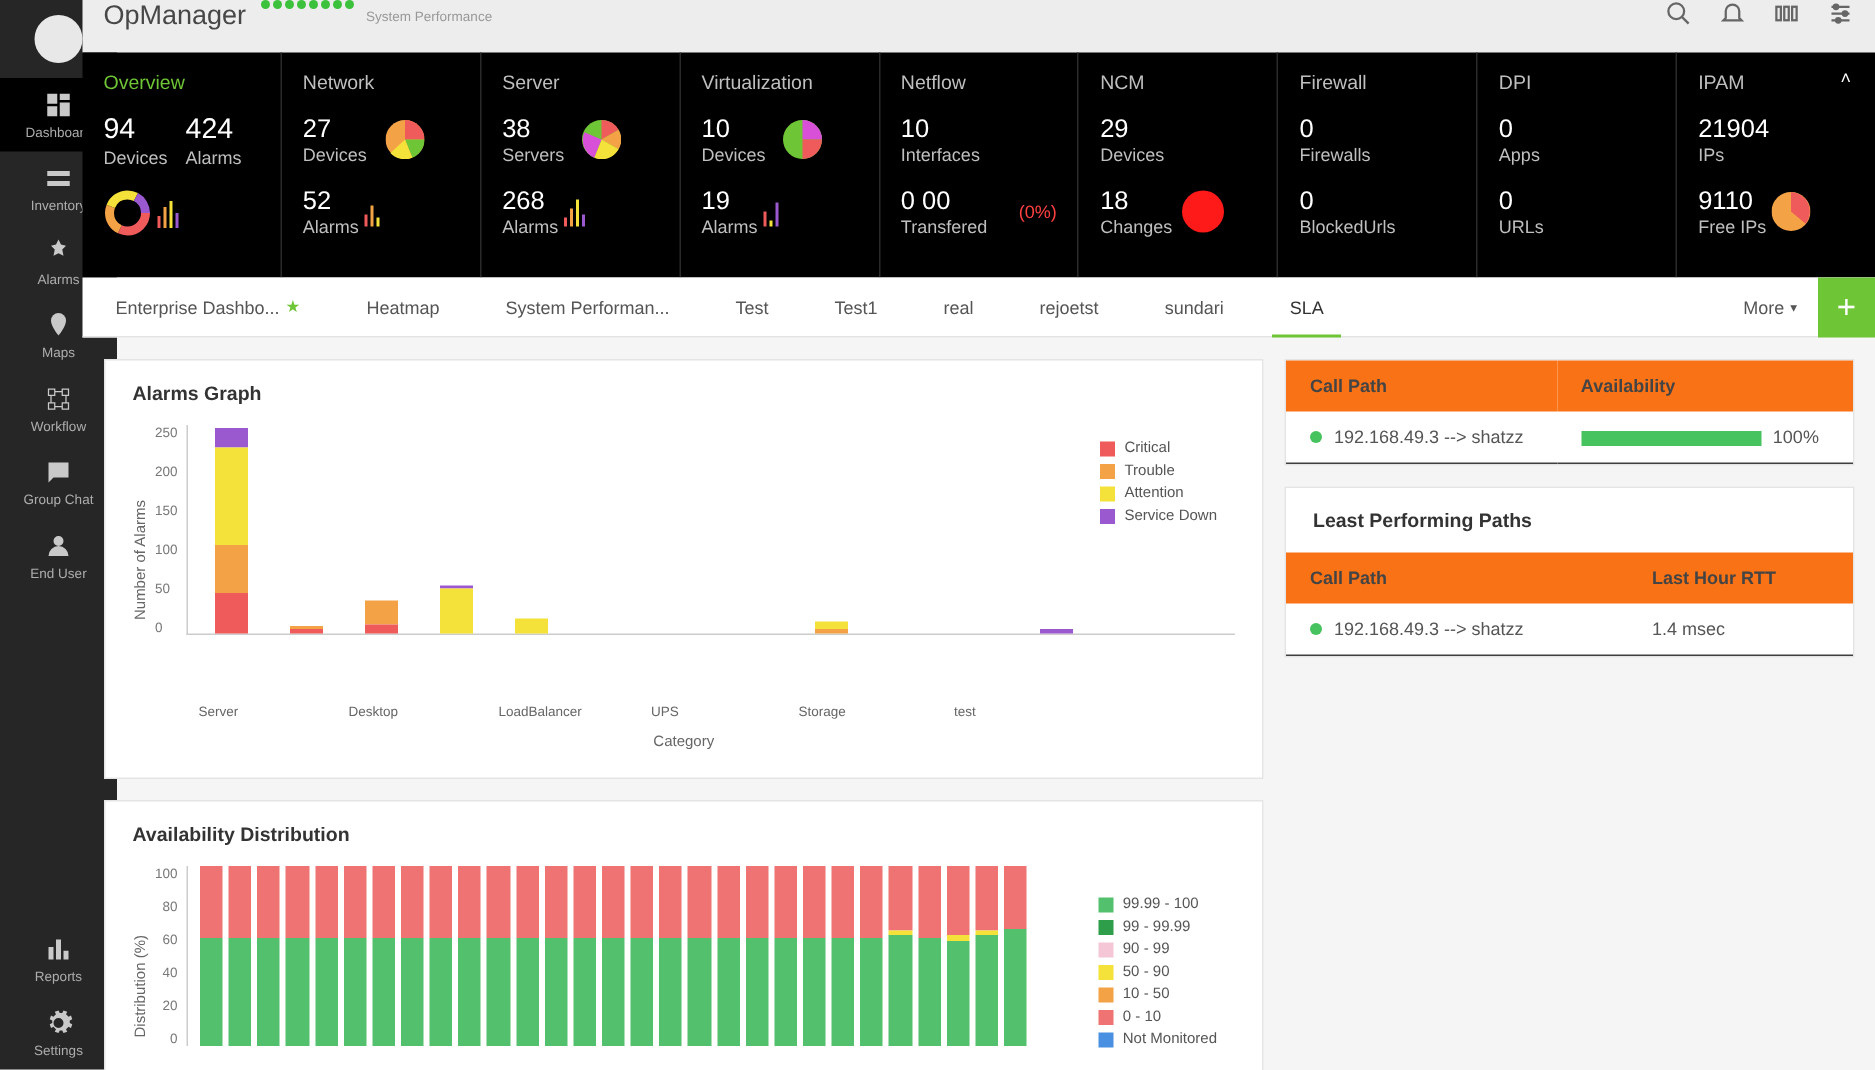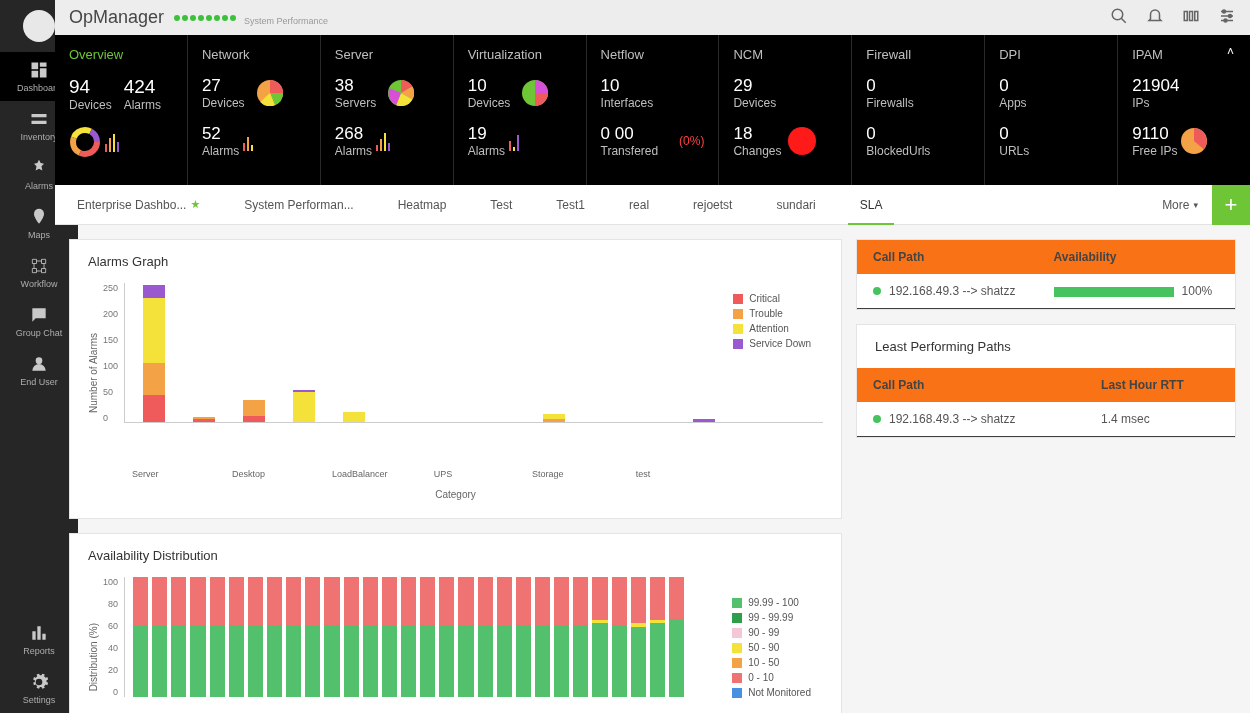--- a/index.html
+++ b/index.html
@@ -4,21 +4,21 @@
 <style>
 *{box-sizing:border-box;margin:0;padding:0;font-family:"Segoe UI",Arial,sans-serif}
 body{background:#f5f5f5;width:1250px;height:713px;overflow:hidden;position:relative}
 .sidebar{position:absolute;left:0;top:0;width:78px;height:100%;background:#262626;display:flex;flex-direction:column;align-items:center;color:#adadad;padding-top:4px}
 .sidebar .avatar{width:32px;height:32px;border-radius:50%;background:#e8e8e8;margin:6px 0 10px}
 .sidebar .item{width:100%;display:flex;flex-direction:column;align-items:center;padding:8px 0;font-size:9px;cursor:pointer}
 .sidebar .item.active{background:#000}
 .sidebar .item svg{width:20px;height:20px;fill:#c9c9c9;margin-bottom:3px}
 .sidebar .spacer{flex:1}
 .sidebar .item .caret{position:absolute;right:2px;font-size:8px}
-.topbar{position:absolute;left:55px;top:0;right:0;height:35px;background:#ededed;display:flex;align-items:center;padding:0 14px}
+.topbar{position:absolute;left:55px;top:0;right:0;height:35px;background:#ededed;display:flex;align-items:flex-start;padding:0 14px}
 .topbar .brand{font-size:18px;color:#474747;font-weight:400}
 .dots{margin-left:10px;display:flex;gap:2px}
 .dots span{width:6px;height:6px;border-radius:50%;background:#3cc13c}
 .topbar .sub{font-size:9px;color:#999;margin-left:8px;margin-top:6px}
 .topbar .tbspacer{flex:1}
 .topbar .ticon{margin-left:18px;cursor:pointer}
 .topbar .ticon svg{width:18px;height:18px;stroke:#666;fill:none;stroke-width:2}
 .navstrip{position:absolute;left:55px;top:35px;right:0;height:150px;background:#000;display:flex;color:#bfbfbf;font-size:12px}
 .navcol{flex:1;border-right:1px solid #2a2a2a;padding:12px 14px;position:relative}
 .navcol:first-child{background:#0c0c0c}
@@ -43,21 +43,21 @@
 .tabbar .tab.star::after{content:"★";color:#6ec535;margin-left:4px;font-size:11px}
 .tabbar .tab.active{color:#333}
 .tabbar .tab.active::before{content:"";position:absolute;left:10px;right:10px;bottom:-1px;height:2px;background:#6ec535}
 .tabbar .more{margin-left:auto;padding:0 14px;display:flex;align-items:center;cursor:pointer}
 .tabbar .more::after{content:"▾";margin-left:4px;font-size:9px}
 .tabbar .plus{width:38px;height:40px;background:#6ec535;color:#fff;font-size:22px;display:flex;align-items:center;justify-content:center;cursor:pointer}
 .content{position:absolute;left:55px;top:225px;right:0;bottom:0;overflow:auto;padding:14px;display:flex;gap:14px}
 .leftcol{flex:1;display:flex;flex-direction:column;gap:14px}
 .rightcol{width:380px;display:flex;flex-direction:column;gap:14px}
 .card{background:#fff;border:1px solid #e4e4e4}
-.card h3{font-size:13px;font-weight:400;color:#333;padding:14px 18px}
+.card h3{font-size:13px;font-weight:700;color:#333;padding:14px 18px}
 .chartbox{padding:0 18px 18px;position:relative}
 .alarms-chart{display:flex;height:180px}
 .y-axis{display:flex;flex-direction:column;justify-content:space-between;align-items:flex-start;font-size:9px;color:#777;padding-right:6px;height:140px}
 .y-label{writing-mode:vertical-rl;transform:rotate(180deg);font-size:10px;color:#666;align-self:center;margin-right:4px}
 .plot{flex:1;position:relative;height:140px;border-left:1px solid #ccc;border-bottom:1px solid #ccc;display:flex;align-items:flex-end;gap:28px;padding-left:18px}
 .stack{width:22px;display:flex;flex-direction:column-reverse}
 .stack span{width:100%}
 .xlabels{display:flex;gap:28px;padding-left:44px;margin-top:6px;font-size:9px;color:#666}
 .xlabels span{width:22px;text-align:center;white-space:nowrap;overflow:visible}
 .x-label{text-align:center;font-size:10px;color:#666;margin-top:10px}
@@ -360,22 +360,22 @@
     <svg class="pie" viewBox="0 0 32 32">
           <circle r="16" cx="16" cy="16" fill="#f4a246"></circle>
           <path d="M16 16L16 0A16 16 0 0 1 28 26z" fill="#ef5b5b"></path>
         </svg>
       </div>
   </div>
 </div>
 
 <div class="tabbar">
   <div class="tab star">Enterprise Dashbo...</div>
+  <div class="tab">Heatmap</div>
   <div class="tab">System Performan...</div>
-  <div class="tab">Heatmap</div>
   <div class="tab">Test</div>
   <div class="tab">Test1</div>
   <div class="tab">real</div>
   <div class="tab">rejoetst</div>
   <div class="tab">sundari</div>
   <div class="tab active">SLA</div>
   <div class="more">More</div>
   <div class="plus">+</div>
 </div>
 

